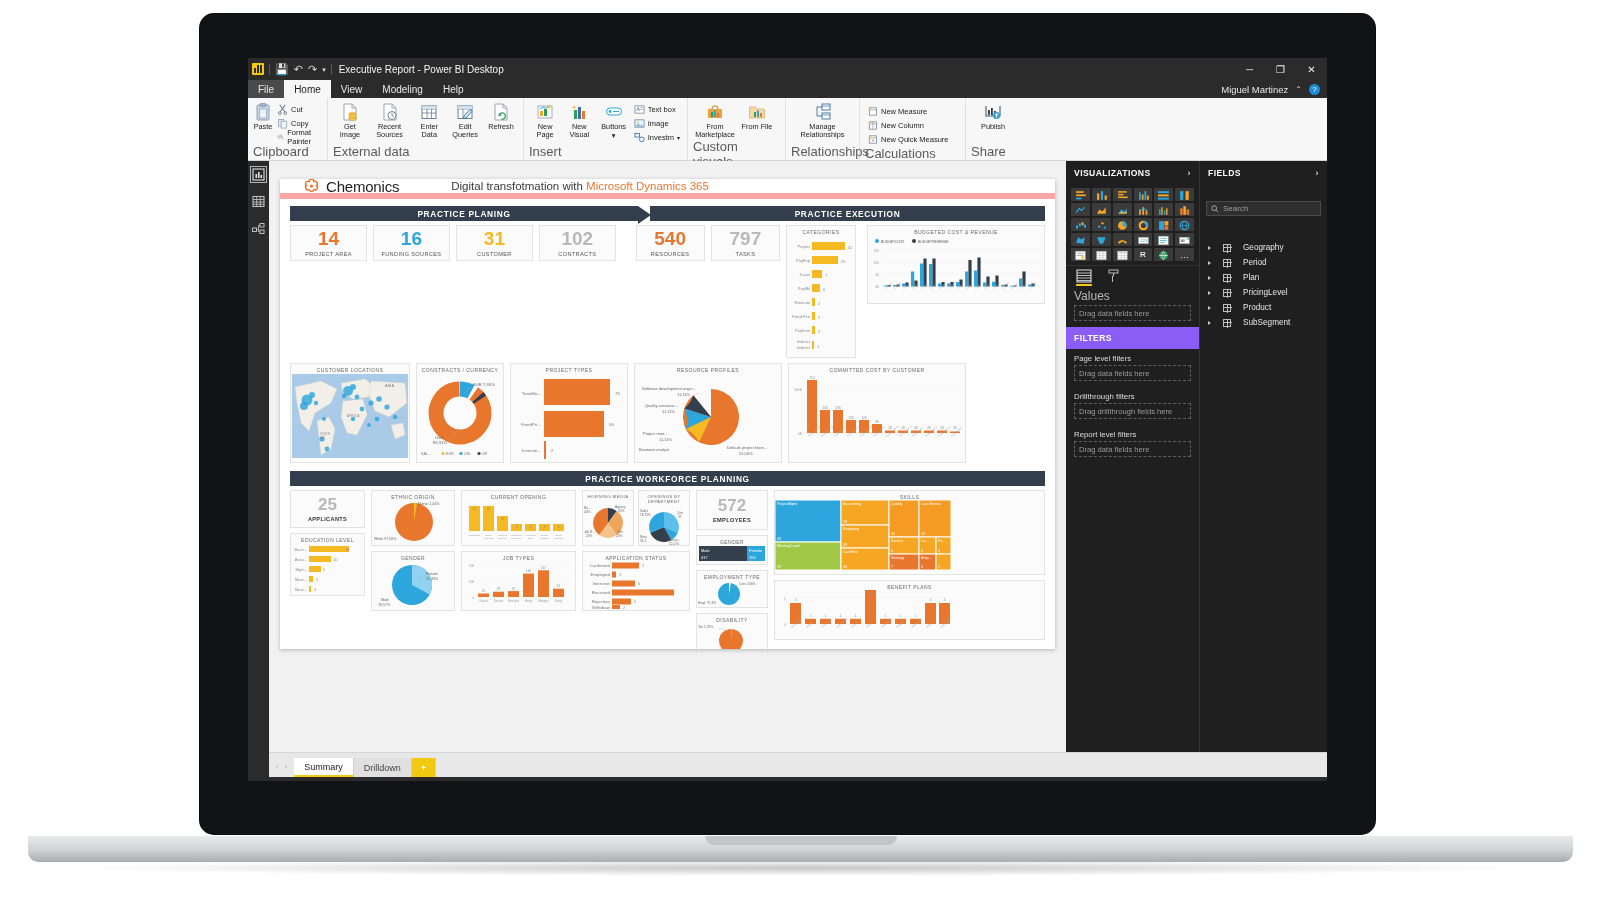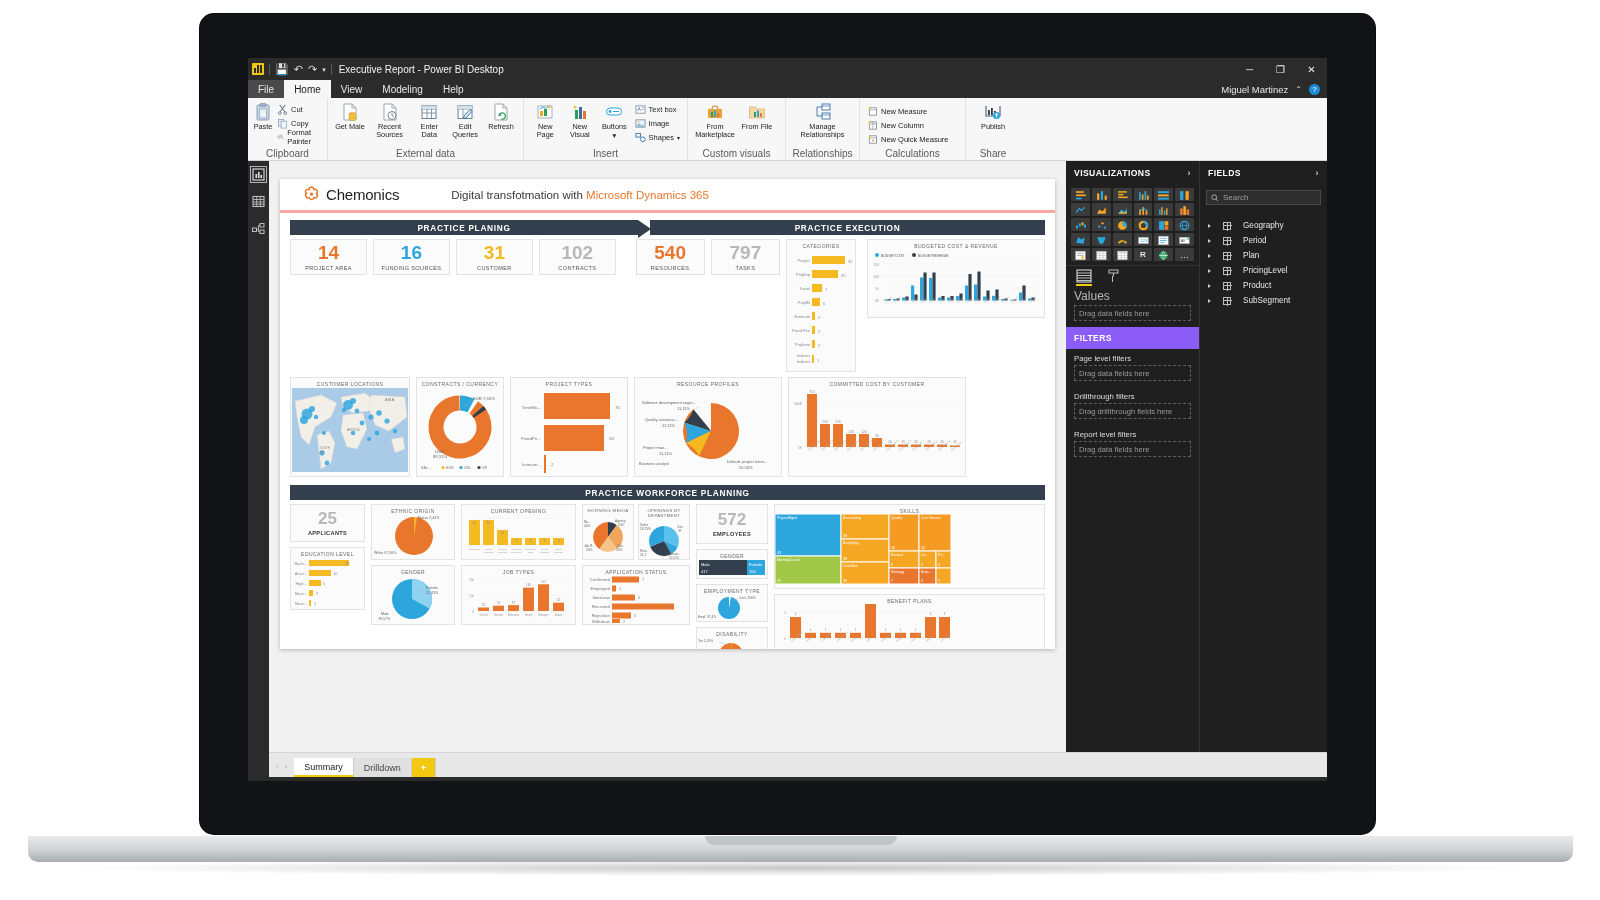--- a/index.html
+++ b/index.html
@@ -46,21 +46,21 @@
   .menubar { height:18px; background:#2b2b2b; display:flex; align-items:stretch; font-size:10px; }
   .menubar .mi { padding:0 10px; color:#e8e8e8; display:flex; align-items:center; }
   .menubar .mi.file { background:#4a4a4a; }
   .menubar .mi.active { background:#f7f7f7; color:#1a1a1a; }
   .menu-right { margin-left:auto; display:flex; align-items:center; gap:7px; padding-right:7px; color:#e8e8e8; font-size:9.5px; }
   .help-circle { width:11px;height:11px;border-radius:50%;background:#1a8cd8;color:#fff;font-size:8px;display:flex;align-items:center;justify-content:center; }
 
   .ribbon { height:63px; background:#f7f7f7; display:flex; border-bottom:1px solid #d6d6d6; position:relative; }
   .rgroup { display:flex; flex-direction:column; border-right:1px solid #e2e2e2; padding:2px 5px 0 5px; }
   .rgroup-items { flex:1; display:flex; align-items:flex-start; gap:2px; }
-  .rgroup-label { text-align:center; font-size:10px; color:#5a5a5a; padding-bottom:1px; }
+  .rgroup-label { text-align:left; font-size:13px; color:#5a5a5a; padding-bottom:1px; }
   .rbtn { display:flex; flex-direction:column; align-items:center; justify-content:flex-start; width:36px; padding-top:2px; }
   .rbtn.wide { width:44px; }
   .rbtn .lbl { font-size:7.3px; color:#222; text-align:center; line-height:1.12; margin-top:1px; }
   .rbtn-sm { display:flex; align-items:center; gap:3px; font-size:7.5px; color:#222; padding:1px 2px; height:14px; }
   .col-sm { display:flex; flex-direction:column; justify-content:center; padding-top:2px; }
   .ico { width:20px; height:20px; display:block; }
   .ico-sm { width:11px; height:11px; display:block; }
 
   
   .mainrow { display:flex; height:591px; background:#f1f1f1; }
@@ -77,38 +77,38 @@
   .chev { color:#cfcfcf; font-size:9px; }
   .vizgrid { display:grid; grid-template-columns:repeat(6, 1fr); gap:2px; padding:3px 5px 4px 5px; }
   .vcell { height:13px; background:#3b3b3b; border-radius:1px; position:relative; overflow:hidden; }
   .tabsrow { display:flex; gap:14px; padding:3px 10px 0 10px; border-top:1px solid #333; }
   .ptab { width:16px; height:15px; position:relative; }
   .ptab.on::after{ content:""; position:absolute; left:0; bottom:-2px; width:16px; height:2px; background:#f2c811; }
   .wellhdr { color:#b8b8b8; font-size:12px; padding:5px 8px 2px 8px; }
   .dropzone { margin:0 8px 6px 8px; height:16px; border:1px dashed #5e5e5e; color:#9a9a9a; font-size:7.6px; display:flex; align-items:center; padding-left:4px;text-align:right; }
   .filterhdr { background:#8b5cf6; color:#fff; font-size:8.6px; font-weight:bold; padding:6px 8px; letter-spacing:.4px; }
   .flabel { color:#ddd; font-size:7.8px; padding:5px 8px 2px 8px; }
-  .searchbox { margin:5px 6px; height:15px; background:#2e2e2e; border:1px solid #4a4a4a; display:flex; align-items:center; gap:4px; padding-left:4px; color:#9d9d9d; font-size:8px; }
+  .searchbox { margin:16px 6px; height:15px; background:#2e2e2e; border:1px solid #4a4a4a; display:flex; align-items:center; gap:4px; padding-left:4px; color:#9d9d9d; font-size:8px; }
   .fieldrow { display:flex; align-items:center; gap:12px; padding:3px 8px; color:#e6e6e6; font-size:8.2px; }
   .tri { width:0;height:0;border-left:3.2px solid #c6c6c6;border-top:2.6px solid transparent;border-bottom:2.6px solid transparent; }
   .tblico { width:8px;height:8px;border:1px solid #bdbdbd; position:relative; }
   .tblico::before{content:"";position:absolute;left:0;top:2px;width:8px;height:1px;background:#bdbdbd;}
   .tblico::after{content:"";position:absolute;left:2.5px;top:0;width:1px;height:8px;background:#bdbdbd;}
 
   
   .pagebar { height:25px; background:#e8e8e8; display:flex; align-items:flex-end; border-top:1px solid #d5d5d5; }
   .pagebar-pad { width:21px; background:#2b2b2b; height:25px;}
   .navarr { display:flex; align-items:center; gap:6px; padding:0 7px 6px 7px; color:#aeaeae; font-size:8px; }
   .ptabi { height:19px; min-width:58px; display:flex; align-items:center; justify-content:center; font-size:9px; color:#444; background:#e0e0e0; border-right:1px solid #cfcfcf; padding:0 10px; }
   .ptabi.sel { background:#fff; color:#222; border-bottom:2px solid #f2c811; }
   .ptabi.add { background:#f2c811; color:#fff; min-width:24px; font-weight:bold; padding:0; }
   .statusbar { height:12px; background:#2b2b2b; color:#d8d8d8; font-size:7px; display:flex; align-items:center; padding-left:4px; letter-spacing:.3px; }
 
   
-  .rpt-head { height:34px; background:#fff; display:flex; align-items:center; padding:0 22px; border-bottom:3px solid #fca5a5; }
+  .rpt-head { height:20px; background:#fff; display:flex; align-items:center; padding:0 22px; border-bottom:6px solid #fca5a5; }
   .chem-logo { width:19px;height:19px;position:relative; }
   .chem-name { font-size:15px; color:#1f1f1f; margin-left:5px; letter-spacing:-.2px; }
   .rpt-sub { margin-left:52px; font-size:11.5px; color:#3a3a3a; }
   .rpt-sub .orange { color:#e8762d; }
 
   .band { height:15px; background:#333f4d; color:#fff; display:flex; align-items:center; justify-content:center; font-size:8.3px; font-weight:bold; letter-spacing:.7px; position:relative; }
   .arrowcap { position:absolute; right:-13px; top:0; width:0;height:0; border-left:13px solid #333f4d; border-top:9px solid transparent; border-bottom:9px solid transparent; z-index:2; }
 
   .card { background:#fbfbfb; border:1px solid #e3e3e3; display:flex; flex-direction:column; align-items:center; justify-content:center; }
   .kpi-num { font-size:19px; font-weight:bold; line-height:1; }
@@ -205,21 +205,21 @@
       <div class="rgroup" style="width:196px">
         <div class="rgroup-items">
           <div class="rbtn">
             <svg class="ico" viewBox="0 0 20 20">
               <path d="M4 2 h8 l4 4 v12 h-12 z" fill="#fff" stroke="#9aa7b3" stroke-width="1"></path>
               <path d="M12 2 v4 h4" fill="none" stroke="#9aa7b3" stroke-width="1"></path>
               <ellipse cx="12.5" cy="12" rx="3.5" ry="1.6" fill="#f5c244" stroke="#d9a52e" stroke-width=".6"></ellipse>
               <rect x="9" y="12" width="7" height="5" fill="#f5c244" stroke="#d9a52e" stroke-width=".6"></rect>
               <ellipse cx="12.5" cy="17" rx="3.5" ry="1.6" fill="#f5c244" stroke="#d9a52e" stroke-width=".6"></ellipse>
             </svg>
-            <div class="lbl">Get Male</div>
+            <div class="lbl">Get Image</div>
           </div>
           <div class="rbtn wide">
             <svg class="ico" viewBox="0 0 20 20">
               <path d="M4 2 h8 l4 4 v12 h-12 z" fill="#fff" stroke="#9aa7b3" stroke-width="1"></path>
               <path d="M12 2 v4 h4" fill="none" stroke="#9aa7b3" stroke-width="1"></path>
               <circle cx="12" cy="13.5" r="4" fill="#fff" stroke="#6e7f90" stroke-width="1"></circle>
               <path d="M12 11 v2.6 l1.8 1" stroke="#6e7f90" stroke-width="1" fill="none"></path>
             </svg>
             <div class="lbl">Recent Sources</div>
           </div>
@@ -298,21 +298,21 @@
                 <circle cx="4" cy="4.5" r="1" fill="#f5c244"></circle>
                 <path d="M1.5 9 L4.5 6 L7 8.5 L8.5 7 L10.5 9.5" fill="#7fb5dc"></path>
               </svg>
               <span>Image</span>
             </div>
             <div class="rbtn-sm">
               <svg class="ico-sm" viewBox="0 0 12 12">
                 <rect x="1" y="1.5" width="5" height="4" fill="none" stroke="#2b6ca3" stroke-width=".9"></rect>
                 <circle cx="8.5" cy="8" r="2.6" fill="none" stroke="#2b6ca3" stroke-width=".9"></circle>
               </svg>
-              <span>Shapes</span>
+              <span>Investm</span>
               <span style="font-size:6px">▾</span>
             </div>
           </div>
         </div>
         <div class="rgroup-label">Insert</div>
       </div>
 
       <div class="rgroup" style="width:98px">
         <div class="rgroup-items">
           <div class="rbtn wide">

